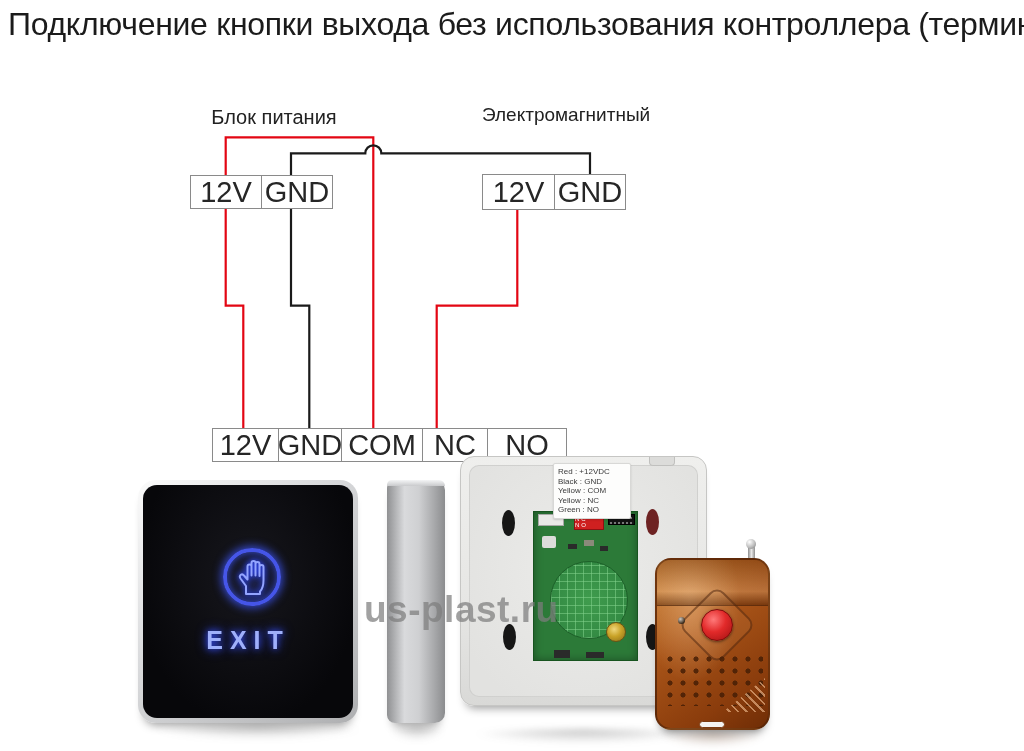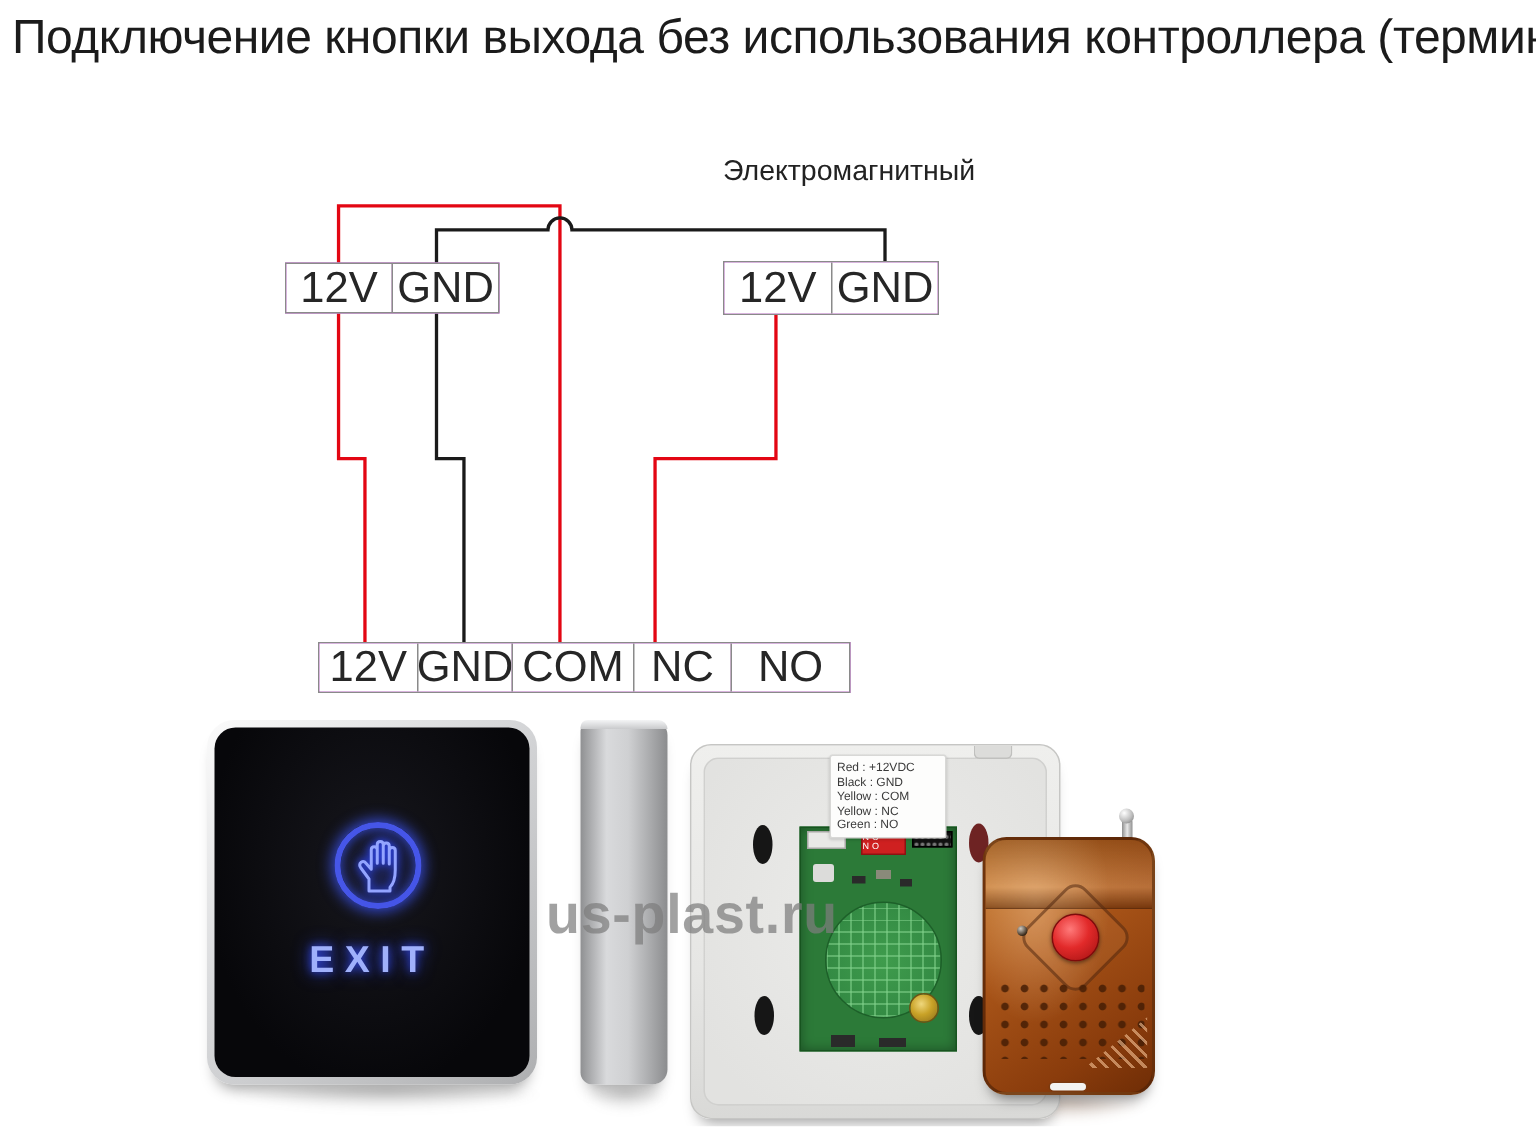--- a/index.html
+++ b/index.html
@@ -46,21 +46,21 @@
             text-shadow:0 0 6px #3347e0,0 0 12px #2b3fd0;}
 
   
   .side-view{position:absolute;left:387px;top:480px;width:58px;height:243px;z-index:3;
             border-radius:8px 10px 10px 8px;
             background:linear-gradient(90deg,#8f9092 0%,#d9dadc 30%,#cfd0d2 55%,#a7a8aa 82%,#8b8c8e 100%);}
   .side-cap{position:absolute;left:0;top:0;width:100%;height:6px;border-radius:8px 10px 0 0;
             background:linear-gradient(180deg,#f4f5f6,#c9cacc);}
 
   
-  .back-panel{position:absolute;left:460px;top:496px;width:247px;height:250px;z-index:3;
+  .back-panel{position:absolute;left:460px;top:456px;width:247px;height:250px;z-index:3;
             border-radius:14px;background:linear-gradient(180deg,#efefed 0%,#e6e6e4 60%,#d9d9d7 100%);
             border:1px solid #c6c6c4;}
   .panel-inner{position:absolute;left:8px;top:8px;right:8px;bottom:8px;border-radius:10px;
             border:1px solid rgba(0,0,0,.08);
             background:radial-gradient(ellipse at 50% 45%, #ececea 0%, #e2e2e0 85%);}
   .panel-notch{position:absolute;left:188px;top:0;width:26px;height:9px;background:#dcdcda;
             border:1px solid #c0c0be;border-top:none;border-radius:0 0 4px 4px;}
   .oval{position:absolute;width:13px;height:26px;border-radius:50%;background:#161616;}
   .oval.maroon{background:#6e2323;}
   .wiring-label{position:absolute;left:92px;top:6px;width:78px;background:#fdfdfc;
@@ -134,20 +134,21 @@
   <div class="title">Подключение кнопки выхода без использования контроллера (терминала)</div>
 
   <svg class="wires" width="1024" height="751" viewBox="0 0 1024 751">
     <path d="M225.7 175 V137.3 H373.3 V428" fill="none" stroke="#e30613" stroke-width="2.2"></path>
     <path d="M291 175 V153.3 H365.3 A8 8 0 0 1 381.3 153.3 H590 V174" fill="none" stroke="#1a1a1a" stroke-width="2.2"></path>
     <path d="M225.7 209 V305.7 H243.3 V428" fill="none" stroke="#e30613" stroke-width="2.2"></path>
     <path d="M291 209 V305.7 H309.3 V428" fill="none" stroke="#1a1a1a" stroke-width="2.2"></path>
     <path d="M517.3 210 V305.7 H436.7 V428" fill="none" stroke="#e30613" stroke-width="2.2"></path>
   </svg>
 
+  <div class="dlabel psu-label">Блок питания</div>
   <div class="dlabel lock-label">
     <div>Электромагнитный</div>
   </div>
 
   <div class="trow row-psu">
     <div class="tcell" style="width:70px">12V</div>
     <div class="tcell" style="width:71px">GND</div>
   </div>
 
   <div class="trow row-lock">

